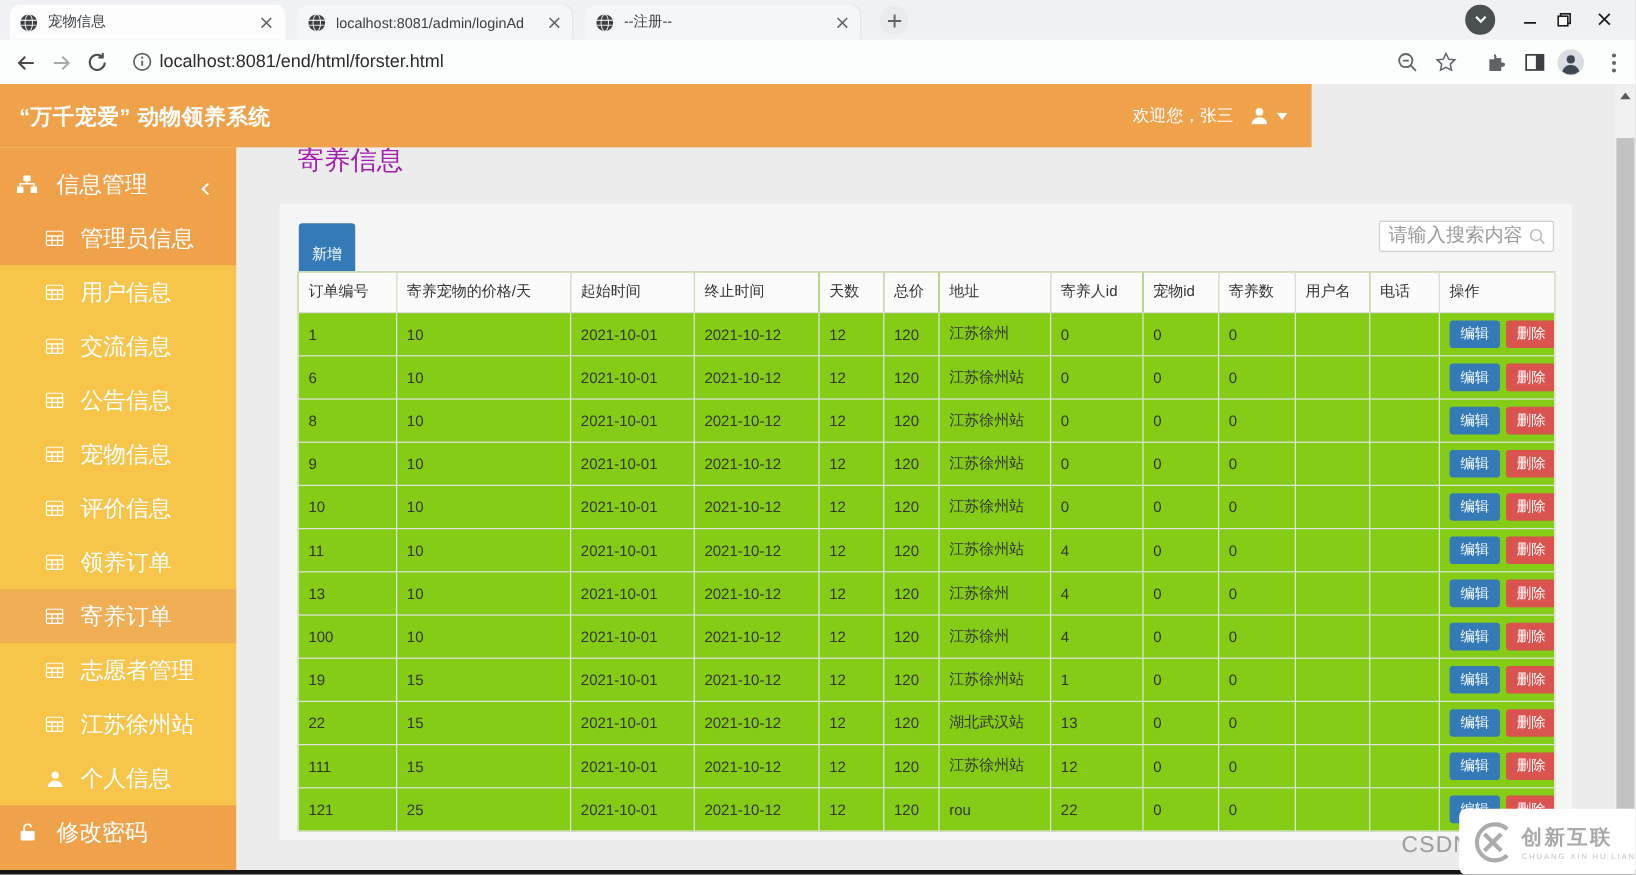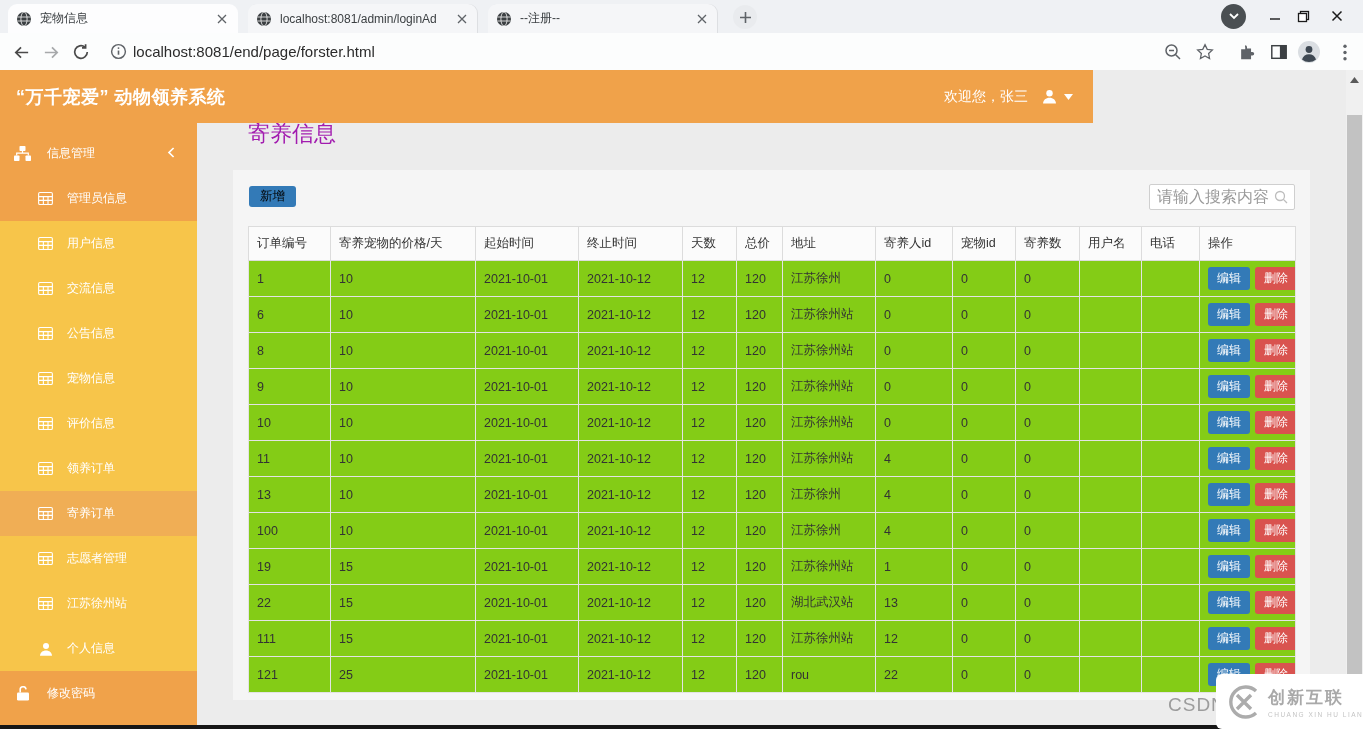--- a/index.html
+++ b/index.html
@@ -35,35 +35,35 @@
     color:#fff;font-size:18px;font-weight:bold;letter-spacing:0.5px;}
   #hdr-right{position:absolute;right:20px;top:0;height:53px;display:flex;align-items:center;gap:14px;}
   #welcome{color:#fff;font-size:14px;}
   #user-menu{display:flex;align-items:center;gap:7px;cursor:pointer;}
 
   
   #sidebar{position:absolute;left:0;top:123px;width:197px;height:602px;background:var(--yellow);
     display:flex;flex-direction:column;}
   #side-top{background:var(--orange);padding-top:8px;}
   #side-bottom{flex:1;background:var(--orange);}
-  .side-item{height:45px;display:flex;align-items:center;color:#fff;font-size:12px;cursor:pointer;position:relative;}
+  .side-item{height:45px;display:flex;align-items:center;color:#fff;font-size:19px;cursor:pointer;position:relative;}
   .side-item.active{background:var(--active-orange);}
   .side-item .s-icon{display:flex;align-items:center;justify-content:center;width:17px;}
   .side-item.lvl1 .s-icon{margin-left:14px;}
   .side-item.lvl1 .s-label{margin-left:16px;}
   .side-item.lvl2 .s-icon{margin-left:37px;}
   .side-item.lvl2 .s-label{margin-left:13px;}
   .s-chevron{position:absolute;right:22px;top:16px;}
 
   
   #content{position:absolute;left:197px;top:123px;width:1149px;height:602px;background:#ECECEC;overflow:hidden;}
   #page-title{position:absolute;left:51px;top:-4px;font-size:22px;color:#a21caf;}
   #panel{position:absolute;left:36px;top:47px;width:1077px;height:530px;background:#F5F5F5;}
-  #add-btn{position:absolute;left:16px;top:16px;background:var(--blue);color:#000000;font-size:12.5px;
-    padding:2px 11px;border-radius:3px;cursor:pointer;}
+  #add-btn{position:absolute;left:16px;top:16px;background:var(--blue);color:#ffffff;font-size:12.5px;
+    padding:18px 11px;border-radius:3px;cursor:pointer;}
   #search-box{position:absolute;right:15px;top:14px;width:146px;height:26px;background:#fff;
     border:1px solid #CFCFCF;border-radius:2px;display:flex;align-items:center;box-sizing:border-box;}
   #search-box input{border:0;outline:none;flex:1;min-width:0;font-size:16px;color:#333;
     padding:0 4px 0 7px;background:transparent;font-family:inherit;}
   #search-box input::placeholder{color:#9A9A9A;}
   #search-box .sic{margin-right:6px;display:flex;}
   #grid{position:absolute;left:15px;top:56px;width:1047px;border-collapse:collapse;
     font-size:12.5px;color:#333;background:#84cc16;table-layout:fixed;padding-left:44px;}
   #grid th{height:33px;padding:0 8px;text-align:left;font-weight:normal;color:#333;
     border:1px solid #DCDCDC;background:#FBFBFB;overflow:hidden;white-space:nowrap;}
@@ -188,21 +188,21 @@
         </svg>
     </div>
     <div id="addressbar">
       <span style="margin-left:6px;display:flex;">
         <svg width="17" height="17" viewBox="0 0 18 18">
             <circle cx="9" cy="9" r="7.3" fill="none" stroke="#5F6368" stroke-width="1.5"></circle>
             <path d="M9 8v4.4" stroke="#5F6368" stroke-width="1.7"></path>
             <circle cx="9" cy="5.4" r="1" fill="#5F6368"></circle>
           </svg>
       </span>
-      <span id="url-text">localhost:8081/end/page/forster.html</span>
+      <span id="url-text">localhost:8081/end/html/forster.html</span>
     </div>
     <div class="tb-ico" style="left:1160px;">
       <svg width="18" height="18" viewBox="0 0 18 18">
           <circle cx="7.5" cy="7.5" r="5.5" fill="none" stroke="#5F6368" stroke-width="1.5"></circle>
           <path d="M5 7.5h5M11.7 11.7L16 16" stroke="#5F6368" stroke-width="1.5"></path>
         </svg>
     </div>
     <div class="tb-ico" style="left:1192px;">
       <svg width="18" height="18" viewBox="0 0 20 20">
           <path d="M10 1.8l2.5 5.2 5.7.7-4.2 3.9 1.1 5.6L10 14.5l-5.1 2.7 1.1-5.6-4.2-3.9 5.7-.7z" fill="none" stroke="#5F6368" stroke-width="1.4"></path>

